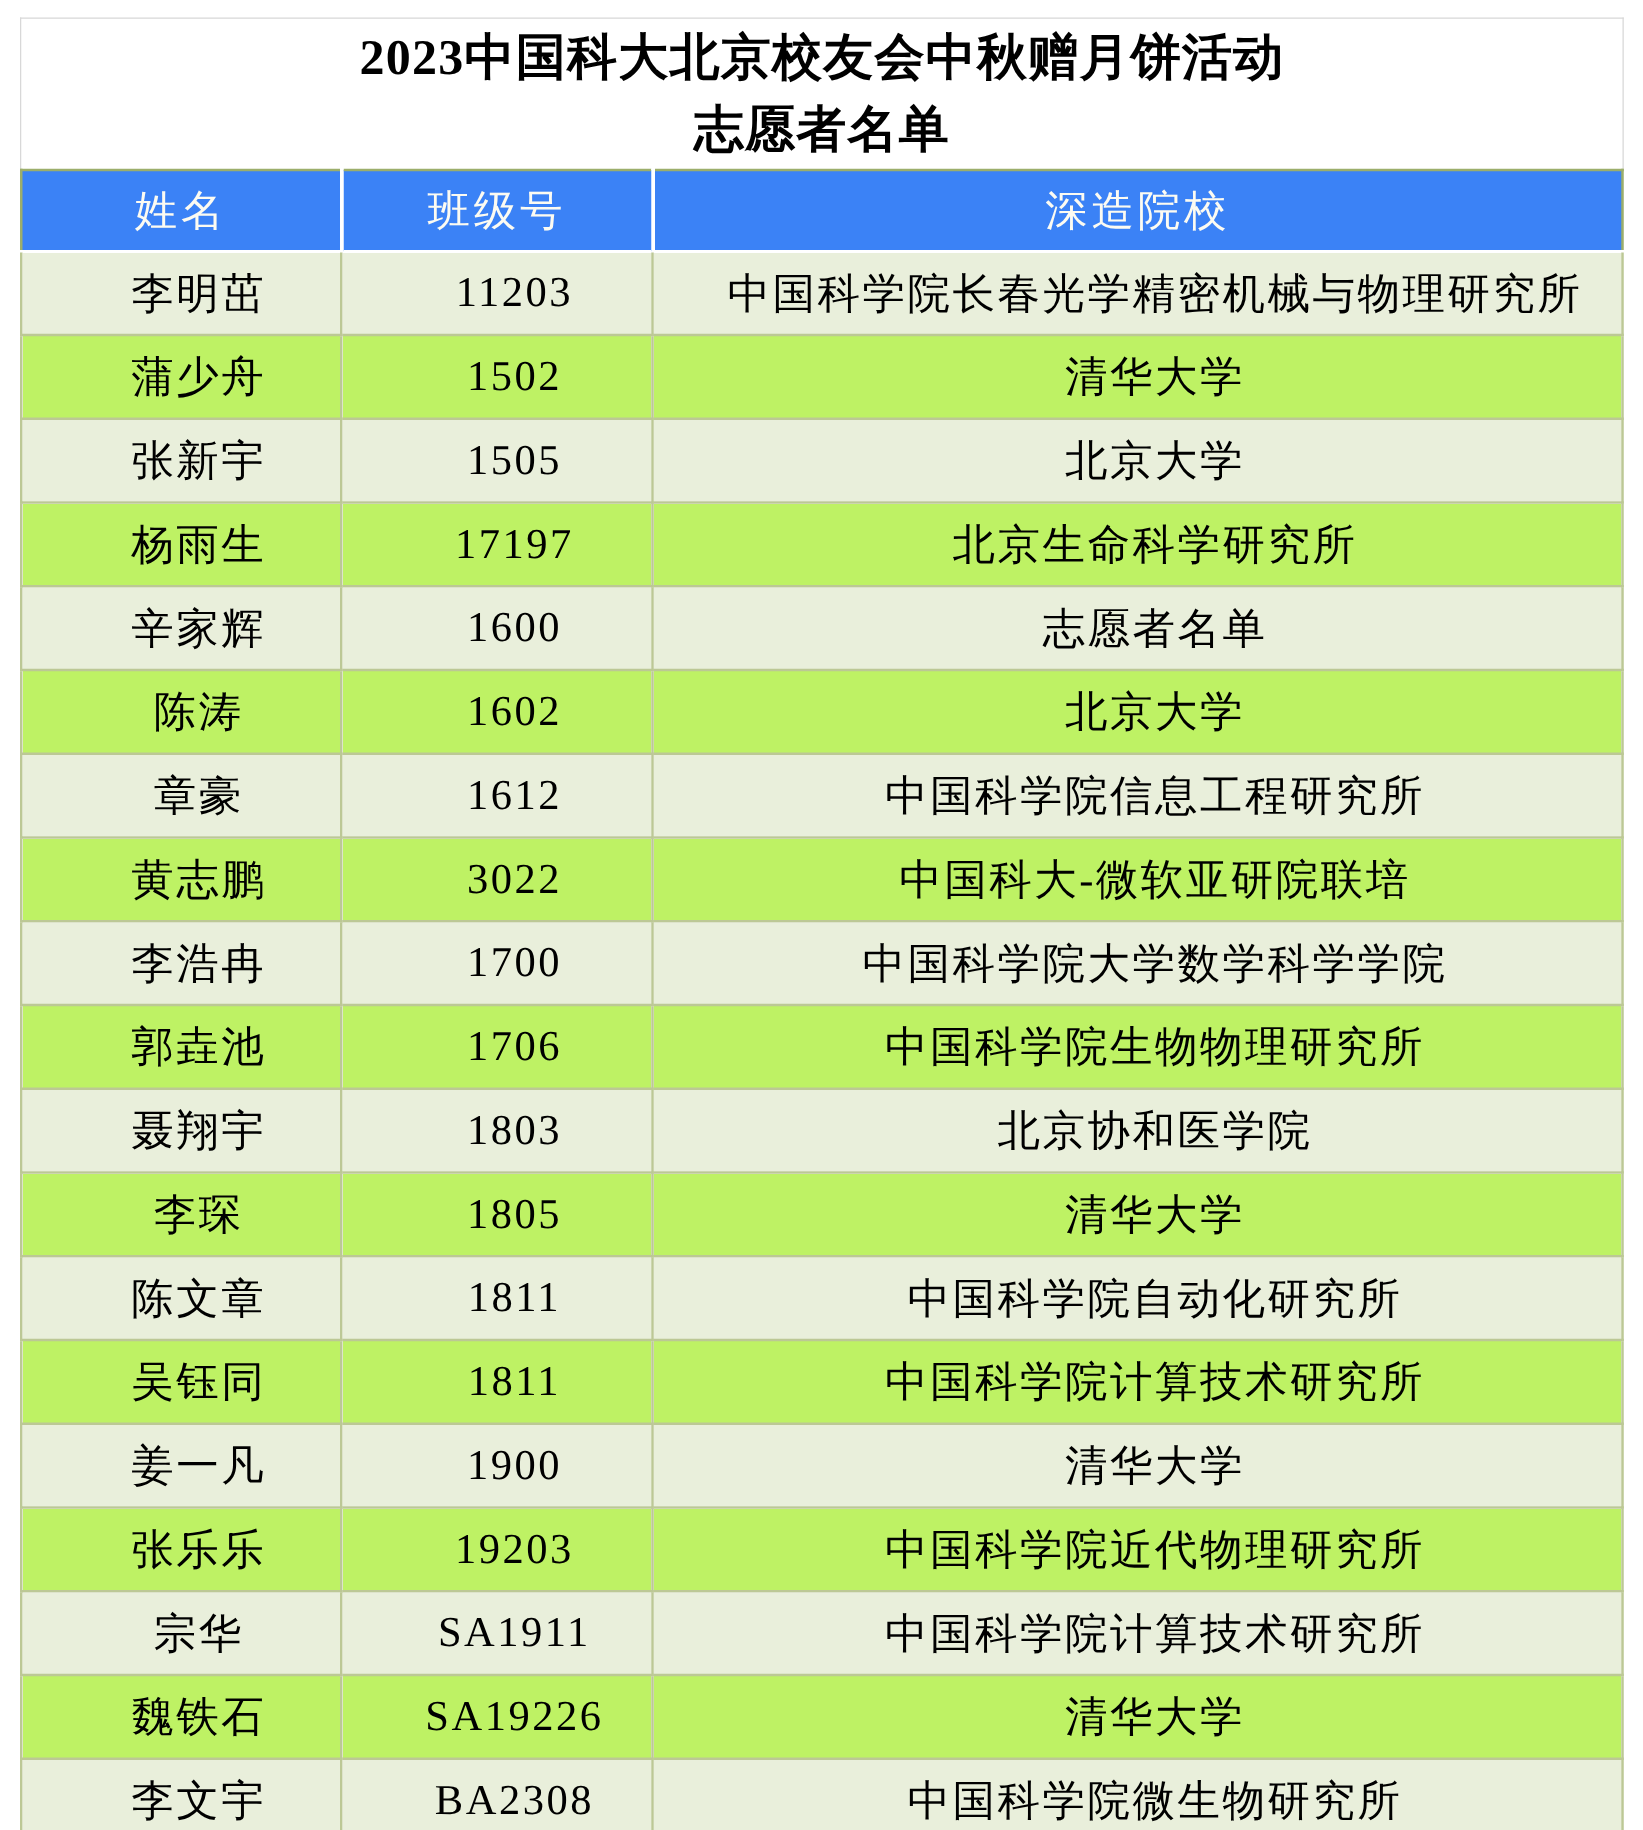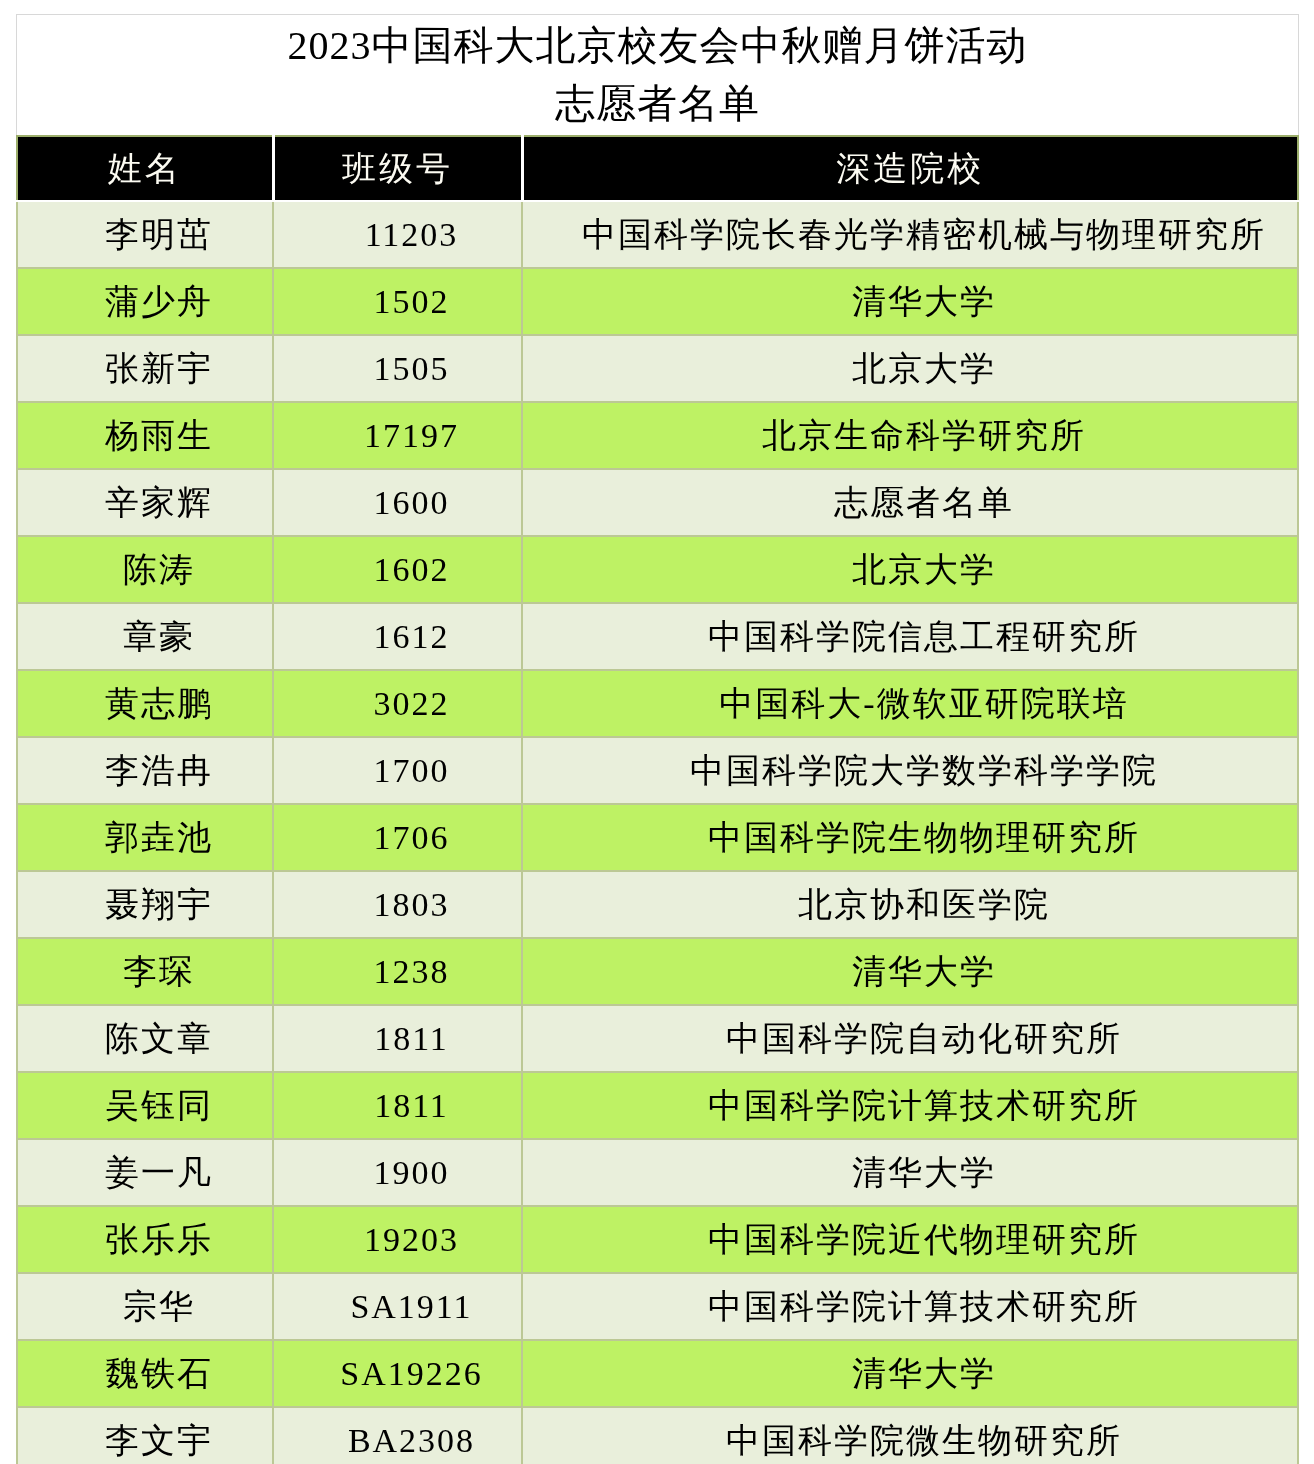--- a/index.html
+++ b/index.html
@@ -27,37 +27,37 @@
     background: #ffffff;
     height: 120px;
     display: flex;
     flex-direction: column;
     align-items: center;
     justify-content: center;
     text-align: center;
   }
   .title-line {
     font-size: 40px;
-    font-weight: normal;
+    font-weight: bold;
     color: #000000;
     line-height: 58px;
     letter-spacing: 1px;
     white-space: nowrap;
   }
   table.volunteer {
     width: 100%;
     border-collapse: collapse;
     table-layout: fixed;
     border: 2px solid #9cae6b;
   }
   table.volunteer col.c-name   { width: 256px; }
   table.volunteer col.c-class  { width: 249px; }
   table.volunteer col.c-school { width: auto;  }
   table.volunteer th {
-    background: #000000;
+    background: #3b82f6;
     color: #fcfbf2;
     font-weight: normal;
     font-size: 34px;
     height: 61px;
     text-align: center;
     letter-spacing: 3px;
     border-right: 3px solid #ffffff;
     border-bottom: 2px solid #ffffff;
     white-space: nowrap;
   }
@@ -152,21 +152,21 @@
             <td>1706</td>
             <td>中国科学院生物物理研究所</td>
           </tr>
           <tr class="row-green">
             <td>聂翔宇</td>
             <td>1803</td>
             <td>北京协和医学院</td>
           </tr>
           <tr class="row-white">
             <td>李琛</td>
-            <td>1238</td>
+            <td>1805</td>
             <td>清华大学</td>
           </tr>
           <tr class="row-green">
             <td>陈文章</td>
             <td>1811</td>
             <td>中国科学院自动化研究所</td>
           </tr>
           <tr class="row-white">
             <td>吴钰同</td>
             <td>1811</td>

